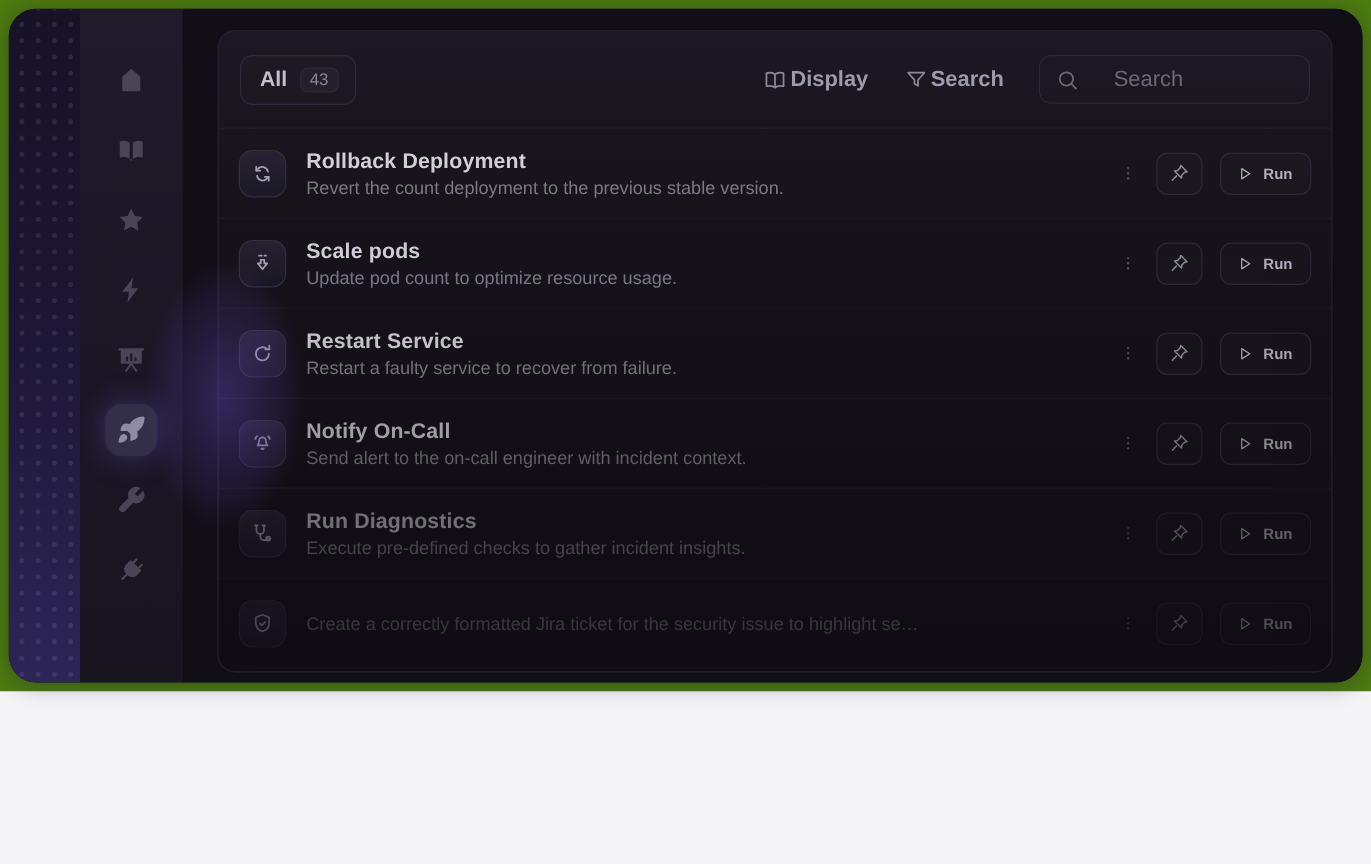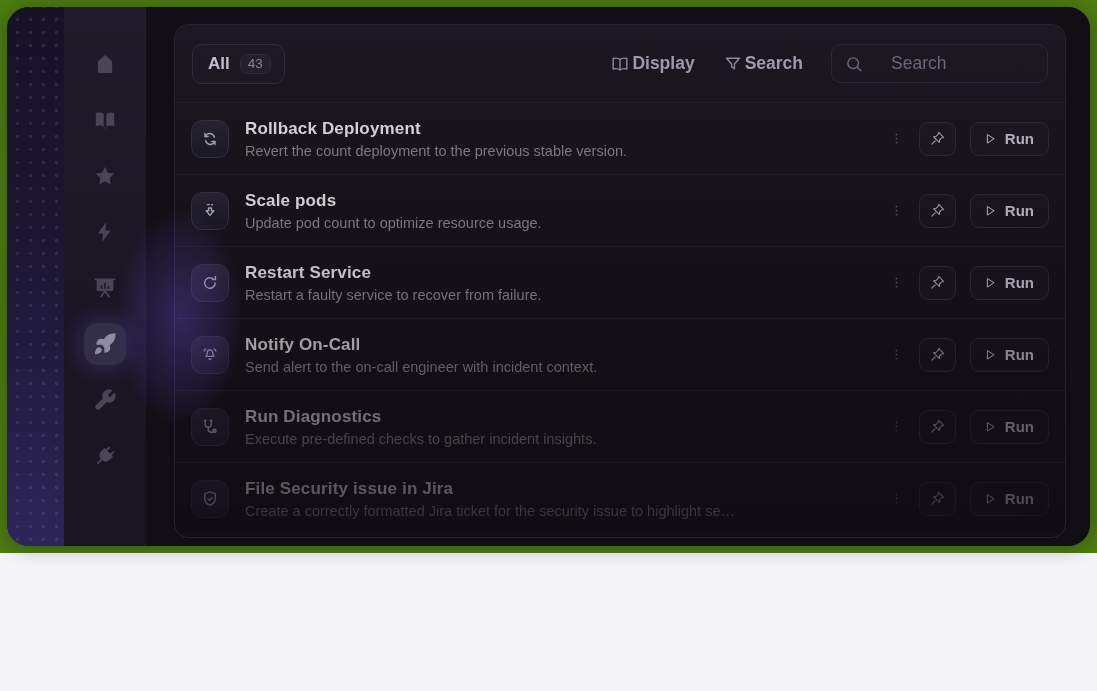--- a/index.html
+++ b/index.html
@@ -111,21 +111,21 @@
   .kebab { width:16px; height:22px; display:grid; place-items:center; color:#54505f; background:none; border:none; cursor:pointer; }
   .kebab svg { width:15px; height:19px; }
   .pin-btn {
     width:37px; height:34px; border-radius:9px; border:1px solid #2c2837; cursor:pointer;
     background:rgba(255,255,255,0.015); color:#908d9c; display:grid; place-items:center;
   }
   .pin-btn svg { width:17px; height:17px; }
   .run-btn {
     height:34px; border-radius:9px; border:1px solid #2c2837; cursor:pointer;
     background:rgba(255,255,255,0.015); color:#b2afbd; display:flex; align-items:center;
-    gap:8px; padding:0 14px 0 12px; font-size:15px; font-weight:600; font-family:inherit;
+    gap:8px; padding:0 14px 0 12px; font-size:12px; font-weight:600; font-family:inherit;
   }
   .run-btn svg { width:14px; height:14px; }
 </style>
 </head>
 <body>
 
 <div class="page">
   <div class="window">
 
     <div class="dotstrip"></div>
@@ -497,21 +497,20 @@
   <div class="row">
     <span class="row-icon">
                 <svg viewBox="0 0 24 24" style="width: 20px; height: 20px;">
                   <g fill="none" stroke="currentColor" stroke-width="1.7" stroke-linecap="round" stroke-linejoin="round">
                     <path d="M12 3.4 5.6 5.9v5.1c0 4.1 2.7 7.2 6.4 8.4 3.7-1.2 6.4-4.3 6.4-8.4V5.9Z"></path>
                     <path d="m9.4 11.7 1.9 1.9 3.3-3.4"></path>
                   </g>
                 </svg>
               </span>
     <div class="row-text">
-      <div class="row-title">File Security issue in Jira</div>
       <div class="row-desc">Create a correctly formatted Jira ticket for the security issue to highlight se…</div>
     </div>
     <div class="row-actions">
       <button class="kebab">
         <span style="display:grid">
                     <svg viewBox="0 0 24 24" style="width: 15px; height: 19px;">
                       <g fill="currentColor">
                         <circle cx="12" cy="5.5" r="1.5"></circle>
                         <circle cx="12" cy="12" r="1.5"></circle>
                         <circle cx="12" cy="18.5" r="1.5"></circle>

